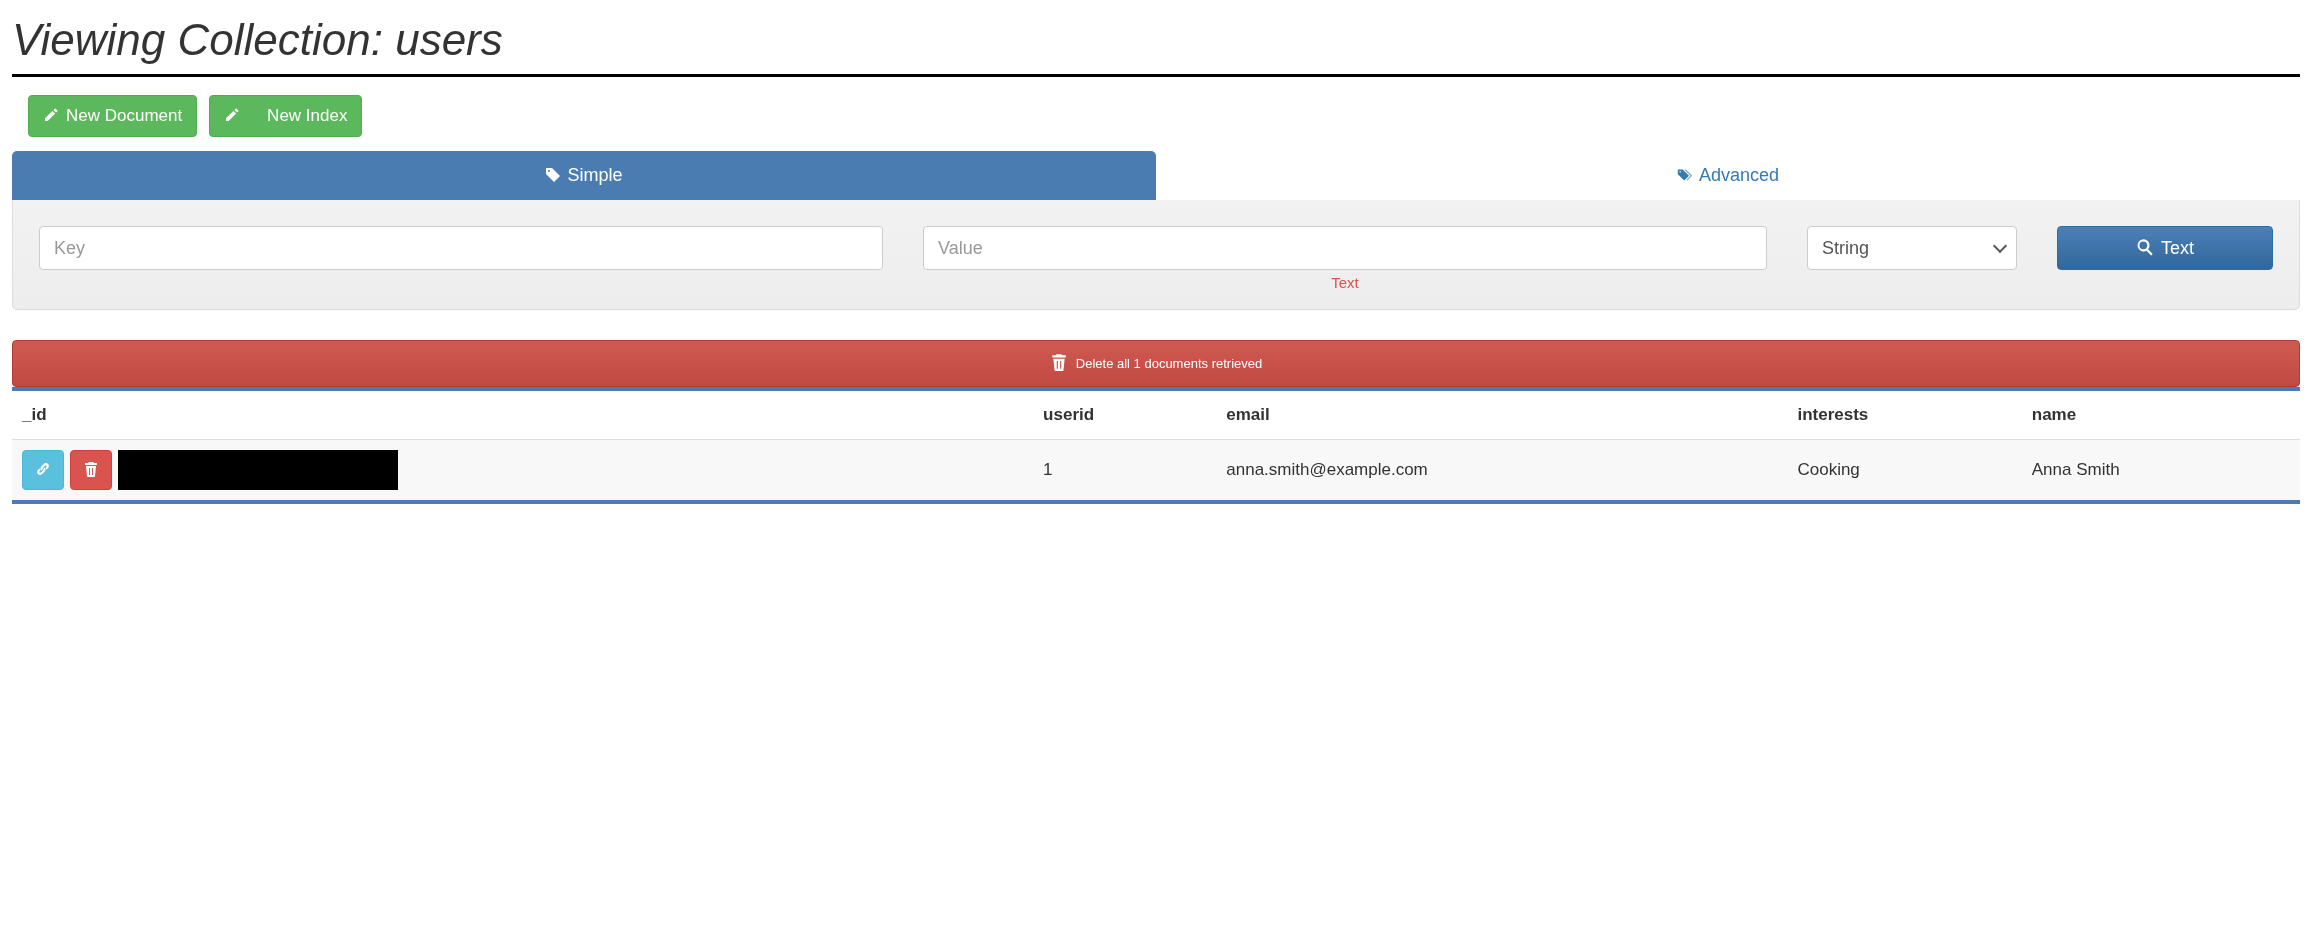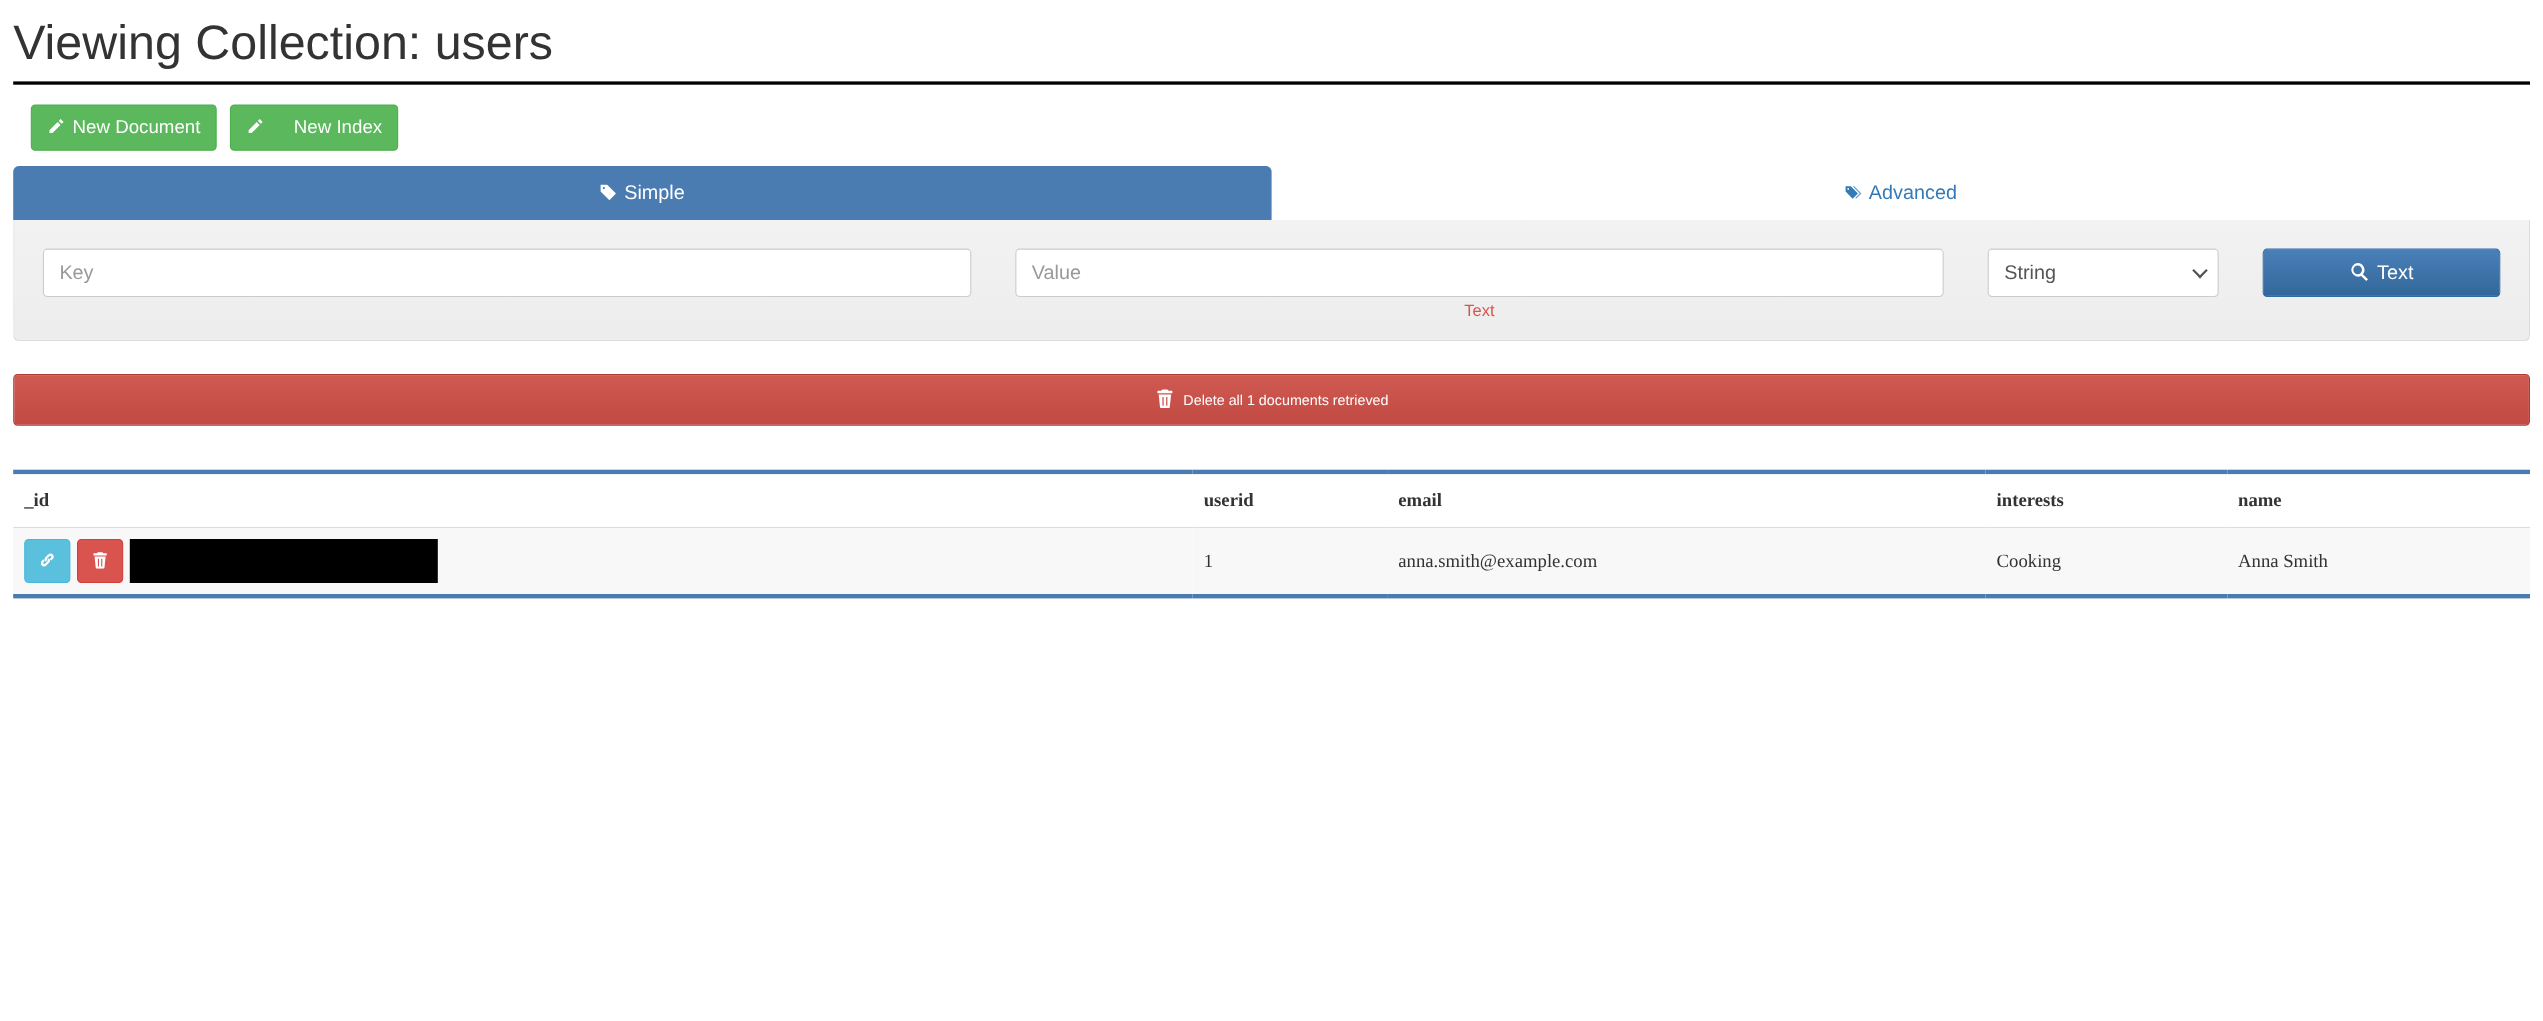--- a/index.html
+++ b/index.html
@@ -11,20 +11,21 @@
     color: #333;
     background: #fff;
   }
   h1.page-title {
     font-size: 44px;
     font-weight: 500;
     margin: 4px 0 12px 0;
     padding-bottom: 10px;
     border-bottom: 3px solid #000;
     line-height: 1.1;
+    font-style: italic;
   }
   .toolbar-row {
     margin: 18px 0 14px 16px;
   }
   .btn {
     display: inline-flex;
     align-items: center;
     padding: 8px 14px;
     font-size: 17px;
     border-radius: 4px;
@@ -140,23 +141,21 @@
     font-size: 13px;
     padding: 12px;
     border-radius: 4px;
     display: inline-flex;
     align-items: center;
   }
 
   table.data {
     width: 100%;
     border-collapse: collapse;
-    margin-top: 40px;
     font-size: 17px;
-    font-family: Liberation Serif, serif;
   }
   table.data thead th {
     text-align: left;
     font-weight: 700;
     padding: 14px 10px;
     border-top: 4px solid #4a7bb1;
     border-bottom: 1px solid #ddd;
   }
   table.data tbody td {
     padding: 10px 10px;

